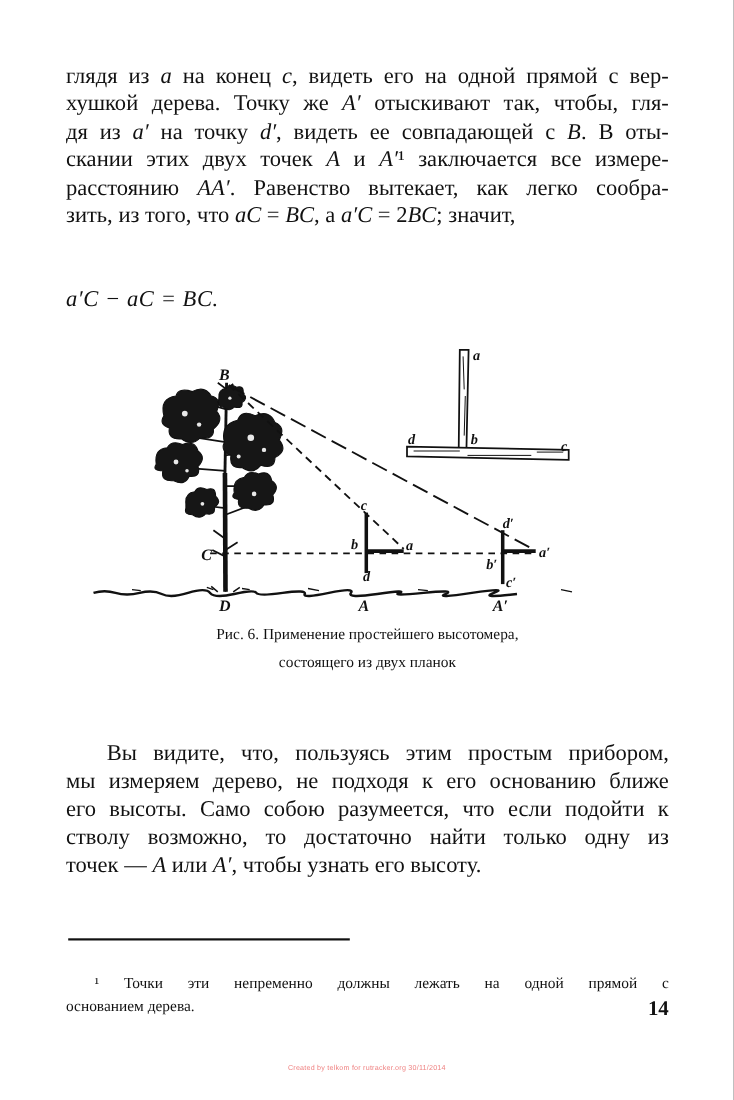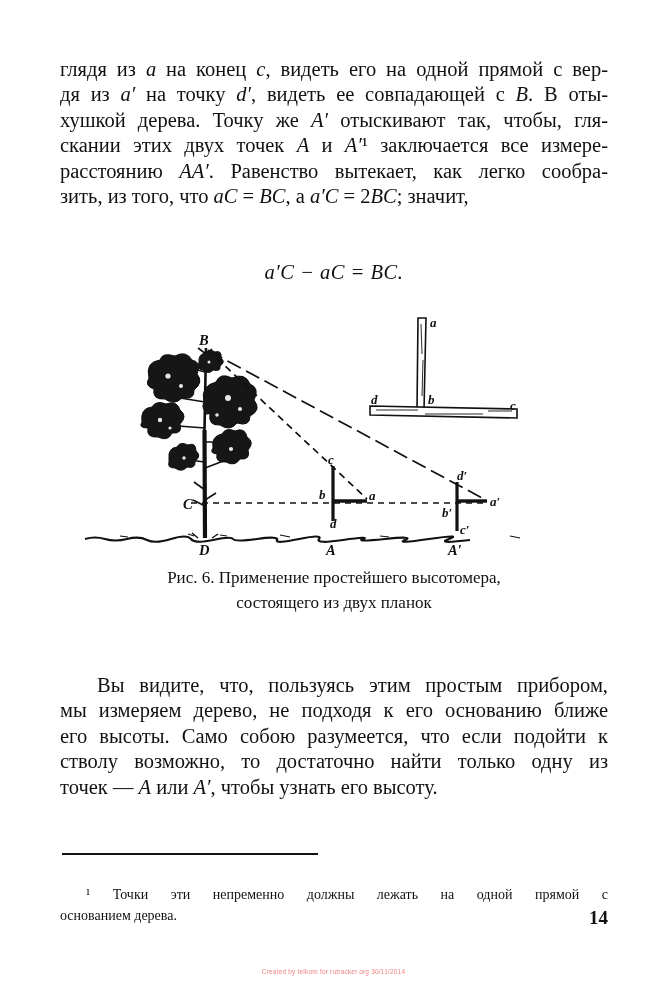--- a/index.html
+++ b/index.html
@@ -9,26 +9,26 @@
     font-family:"Liberation Serif","DejaVu Serif",serif;
     overflow:hidden;
   }
   .textblock{position:absolute;left:60px;width:548px;font-size:20.5px;line-height:25.4px;}
   .line{text-align:justify;text-align-last:justify;white-space:nowrap;}
   .line.last{text-align:left;text-align-last:left;}
   .line.indent{text-indent:37px;margin-top:44px;}
   i{font-style:italic;}
   .formula{
     position:absolute;left:60px;width:548px;top:261px;
-    font-size:20.5px;font-style:italic;text-align:center;letter-spacing:.5px;
+    font-size:20.5px;font-style:italic;text-align:left;letter-spacing:.5px;
   }
   .figure-wrap{position:absolute;left:80px;top:310px;width:480px;height:250px;}
   .caption{
     position:absolute;left:60px;width:548px;top:566px;
-    font-size:17px;line-height:24.5px;text-align:center;
+    font-size:14px;line-height:24.5px;text-align:center;
   }
   .footnote-rule{position:absolute;left:62px;top:853px;width:256px;border-top:2px solid #111;}
   .footnote{position:absolute;left:60px;width:548px;top:840px;font-size:14px;line-height:21px;}
   .footnote .line.indent{text-indent:26px;}
   .pagenum{
     position:absolute;left:60px;width:548px;top:907px;
     font-size:19px;font-weight:bold;text-align:right;
   }
   .watermark{
     position:absolute;left:0;width:667px;top:968px;
@@ -40,22 +40,22 @@
   .fig-label.big{font-size:14.5px;}
   .stroke{stroke:#111;fill:none;}
 </style>
 </head>
 <body>
 
 <div class="page">
 
   <div class="textblock" style="top:57px">
     <div class="line">глядя из <i>a</i> на конец <i>c</i>, видеть его на одной прямой с вер-</div>
+    <div class="line">хушкой дерева. Точку же <i>A′</i> отыскивают так, чтобы, гля-</div>
     <div class="line">дя из <i>a′</i> на точку <i>d′</i>, видеть ее совпадающей с <i>B</i>. В оты-</div>
-    <div class="line">хушкой дерева. Точку же <i>A′</i> отыскивают так, чтобы, гля-</div>
     <div class="line">скании этих двух точек <i>A</i> и <i>A′</i>¹ заключается все измере-</div>
     <div class="line">расстоянию <i>AA′</i>. Равенство вытекает, как легко сообра-</div>
     <div class="line last">зить, из того, что <i>aC</i> = <i>BC</i>, а <i>a′C</i> = 2<i>BC</i>; значит,</div>
   </div>
 
   <div class="formula">a′C − aC = BC.</div>
 
   <div class="figure-wrap">
     <svg width="480" height="250" viewBox="0 0 480 250" xmlns="http://www.w3.org/2000/svg">
 

